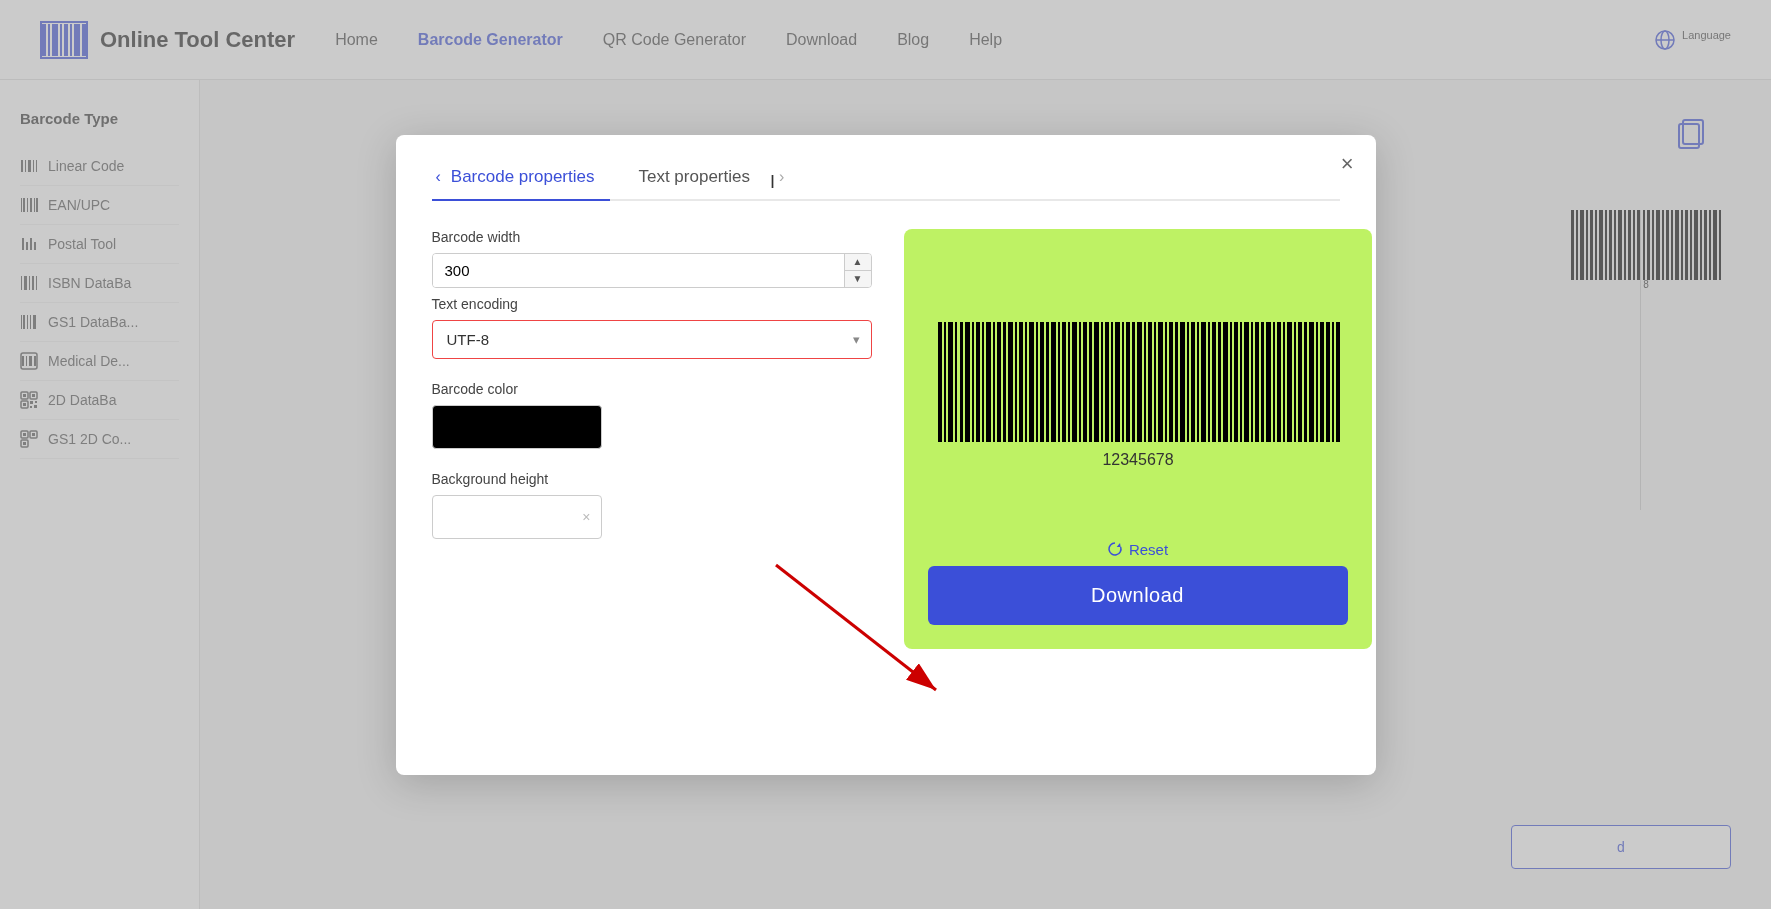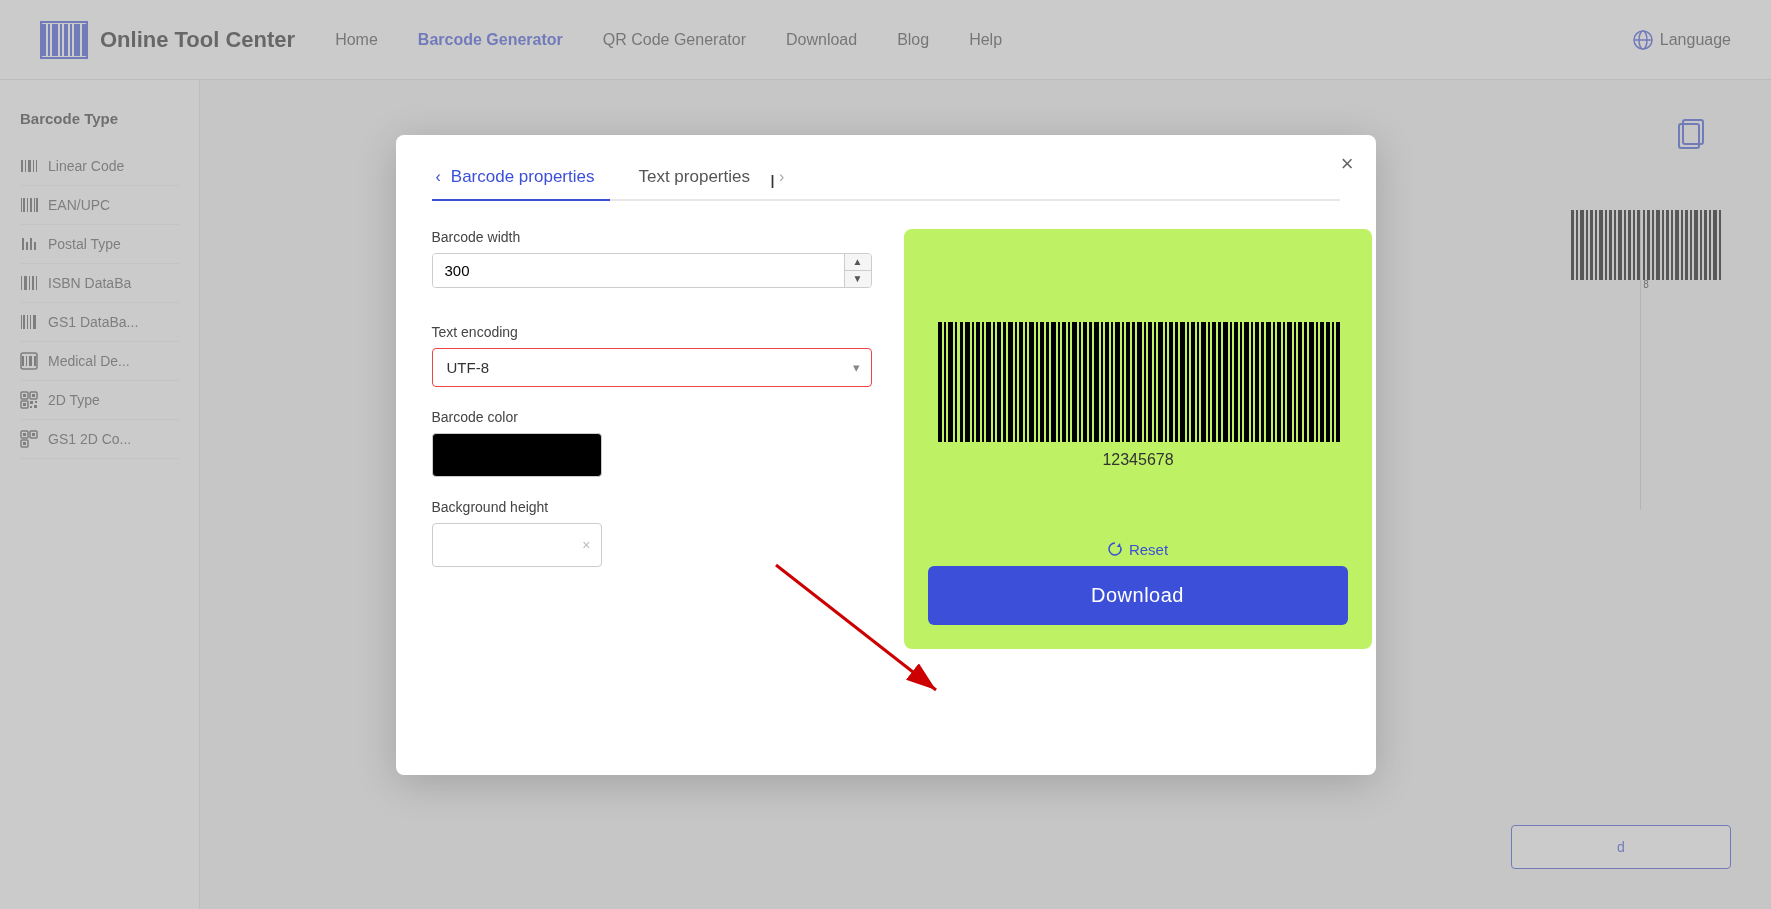--- a/index.html
+++ b/index.html
@@ -54,23 +54,23 @@
       cursor: pointer;
       white-space: nowrap;
     }
     .nav-link.active {
       color: #3b4fd8;
       font-weight: 600;
     }
     .nav-spacer { flex: 1; }
     .lang-btn {
       display: flex;
-      align-items: center;
+      align-items: flex-start;
       gap: 6px;
-      font-size: 16px;
+      font-size: 11px;
       color: #444;
       cursor: pointer;
     }
 
     
     .bg-content {
       position: absolute;
       top: 80px; left: 0; right: 0; bottom: 0;
       background: #f4f4f4;
       display: flex;
@@ -184,21 +184,21 @@
     }
 
     
     .modal-left {
       width: 440px;
       flex-shrink: 0;
     }
     .form-row {
       display: flex;
       gap: 20px;
-      margin-bottom: 36px;
+      margin-bottom: 8px;
       flex-direction: column;
     }
     .form-group {
       flex: 1;
     }
     .form-label {
       font-size: 14px;
       color: #444;
       margin-bottom: 8px;
       display: block;
@@ -411,21 +411,21 @@
       </svg>
       <span>EAN/UPC</span>
     </div>
     <div class="bg-sidebar-item">
       <svg width="18" height="18" viewBox="0 0 18 18">
         <rect x="2" y="3" width="2" height="12" fill="#555"></rect>
         <rect x="6" y="7" width="2" height="8" fill="#555"></rect>
         <rect x="10" y="3" width="2" height="12" fill="#555"></rect>
         <rect x="14" y="7" width="2" height="8" fill="#555"></rect>
       </svg>
-      <span>Postal Type</span>
+      <span>Postal Tool</span>
     </div>
     <div class="bg-sidebar-item">
       <svg width="18" height="18" viewBox="0 0 18 18">
         <rect x="1" y="2" width="1" height="14" fill="#555"></rect>
         <rect x="4" y="2" width="3" height="14" fill="#555"></rect>
         <rect x="9" y="2" width="1" height="14" fill="#555"></rect>
         <rect x="12" y="2" width="2" height="14" fill="#555"></rect>
         <rect x="16" y="2" width="1" height="14" fill="#555"></rect>
       </svg>
       <span>ISBN DataBa</span>
@@ -456,21 +456,21 @@
         <rect x="3" y="3" width="3" height="3" fill="#555"></rect>
         <rect x="10" y="1" width="7" height="7" rx="1" fill="none" stroke="#555" stroke-width="1.5"></rect>
         <rect x="12" y="3" width="3" height="3" fill="#555"></rect>
         <rect x="1" y="10" width="7" height="7" rx="1" fill="none" stroke="#555" stroke-width="1.5"></rect>
         <rect x="3" y="12" width="3" height="3" fill="#555"></rect>
         <rect x="10" y="10" width="3" height="3" fill="#555"></rect>
         <rect x="15" y="10" width="2" height="2" fill="#555"></rect>
         <rect x="10" y="15" width="2" height="2" fill="#555"></rect>
         <rect x="14" y="14" width="3" height="3" fill="#555"></rect>
       </svg>
-      <span>2D Type</span>
+      <span>2D DataBa</span>
     </div>
     <div class="bg-sidebar-item">
       <svg width="18" height="18" viewBox="0 0 18 18">
         <rect x="1" y="1" width="7" height="7" rx="1" fill="none" stroke="#555" stroke-width="1.5"></rect>
         <rect x="3" y="3" width="3" height="3" fill="#555"></rect>
         <rect x="10" y="1" width="7" height="7" rx="1" fill="none" stroke="#555" stroke-width="1.5"></rect>
         <rect x="12" y="3" width="3" height="3" fill="#555"></rect>
         <rect x="1" y="10" width="7" height="7" rx="1" fill="none" stroke="#555" stroke-width="1.5"></rect>
         <rect x="3" y="12" width="3" height="3" fill="#555"></rect>
       </svg>

